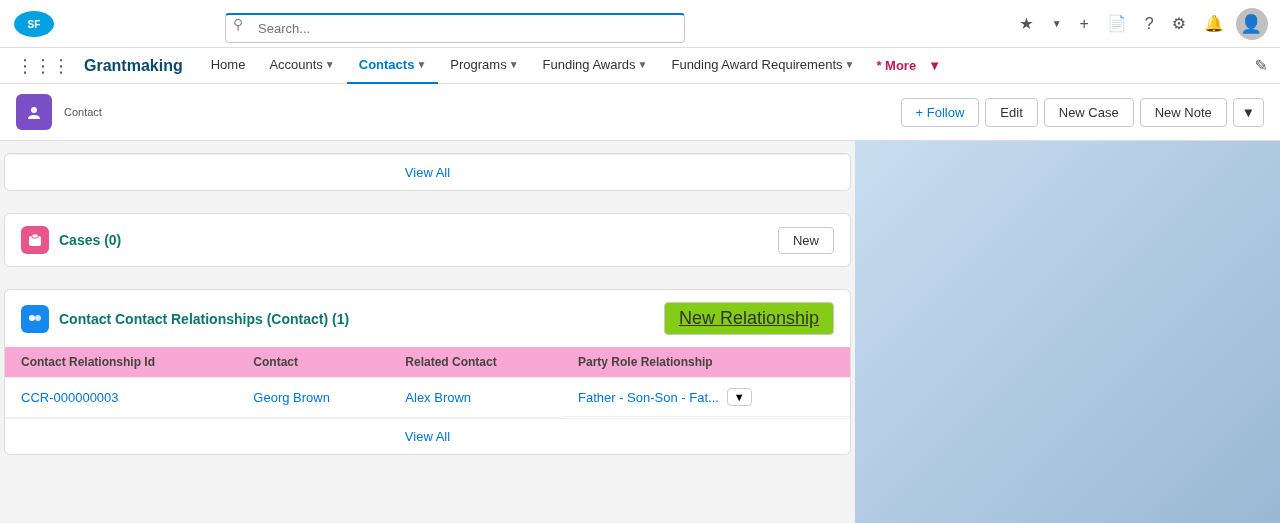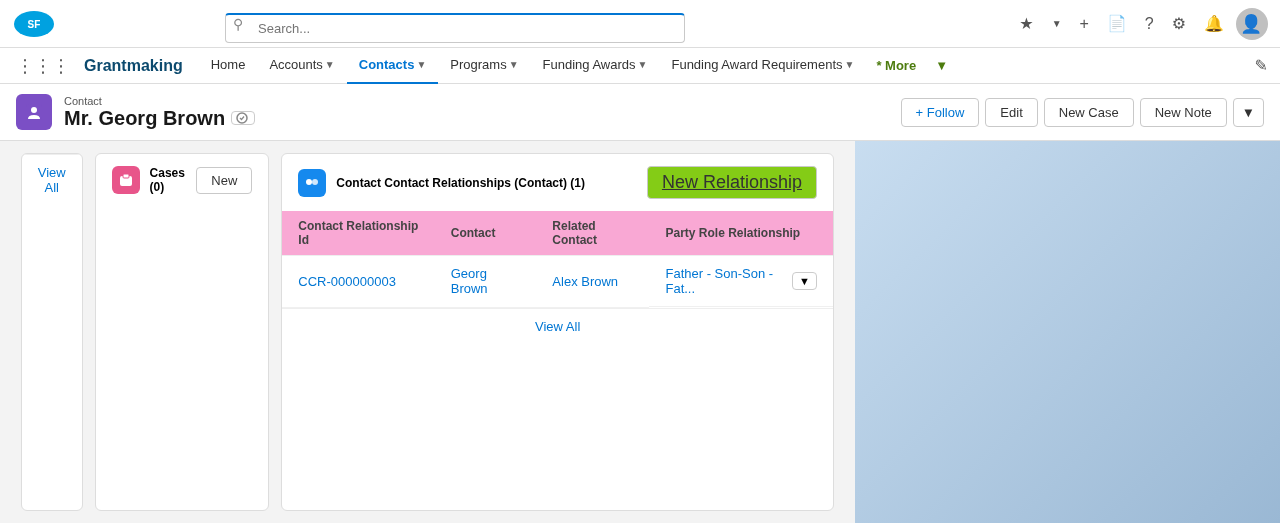--- a/index.html
+++ b/index.html
@@ -101,24 +101,24 @@
       border-bottom: 2px solid transparent;
       gap: 2px;
     }
     .nav-item.active {
       color: #0176d3;
       border-bottom: 2px solid #0176d3;
       font-weight: 600;
     }
     .nav-item .chevron { font-size: 10px; color: #666; }
     .nav-more {
-      display: flex; align-items: center; gap: 19px;
+      display: flex; align-items: center; gap: 12px;
       padding: 0 10px;
       cursor: pointer;
-      color: #4d7c0f;
+      color: #be185d;
       font-size: 13px;
       font-weight: 600;
     }
     .nav-edit { margin-left: auto; background: none; border: none; cursor: pointer; color: #555; font-size: 16px; }
 
     
     .contact-header {
       background: #fff;
       border-bottom: 1px solid #ddd;
       padding: 10px 16px;
@@ -184,24 +184,24 @@
 
     
     .main-content {
       display: flex;
       height: calc(523px - 48px - 36px - 57px);
       overflow: hidden;
     }
     .left-panel {
       flex: 0 0 855px;
       overflow-y: auto;
-      padding: 12px 21px;
-      display: flex;
-      flex-direction: row;
-      gap: 12px;
+      padding: 12px 4px;
+      display: flex;
+      flex-direction: column;
+      gap: 22px;
     }
     .right-panel {
       flex: 1;
       background: #b8cfe8;
       background: linear-gradient(135deg, #c8ddf0 0%, #9ab8d4 100%);
     }
 
     
     .card {
       background: #fff;
@@ -227,23 +227,23 @@
       width: 28px; height: 28px;
       border-radius: 6px;
       display: flex; align-items: center; justify-content: center;
       color: #fff;
       font-size: 14px;
       flex-shrink: 0;
     }
     .card-header-icon.pink { background: #e8558a; }
     .card-header-icon.blue { background: #1589ee; }
     .card-title {
-      font-size: 12px;
+      font-size: 14px;
       font-weight: 700;
-      color: #000000;
+      color: #0f766e;
       flex: 1;
     }
     .btn-new {
       border: 1px solid #c9c9c9;
       border-radius: 4px;
       background: #fff;
       padding: 5px 14px;
       font-size: 13px;
       cursor: pointer;
       color: #333;
@@ -356,29 +356,20 @@
 <div class="contact-header">
   <div class="contact-icon">
     <svg width="20" height="20" viewBox="0 0 20 20">
       <rect x="2" y="2" width="16" height="16" rx="3" fill="#7b4fc5"></rect>
       <circle cx="10" cy="8" r="3" fill="white"></circle>
       <path d="M4 17 Q4 13 10 13 Q16 13 16 17" fill="white"></path>
     </svg>
   </div>
   <div class="contact-info">
     <div class="contact-type">Contact</div>
-    <div class="contact-name">
-      <span>Mr. Georg Brown</span>
-      <span class="contact-name-badge">
-        <svg width="12" height="12" viewBox="0 0 12 12" style="margin-right:2px;">
-            <circle cx="6" cy="6" r="5" fill="none" stroke="#888" stroke-width="1.5"></circle>
-            <path d="M4 6 L5.5 7.5 L8 4.5" stroke="#888" stroke-width="1.2" fill="none"></path>
-          </svg>
-      </span>
-    </div>
   </div>
   <div class="contact-actions">
     <button class="btn btn-follow">+ Follow</button>
     <button class="btn">Edit</button>
     <button class="btn">New Case</button>
     <button class="btn">New Note</button>
     <button class="btn-dropdown">▼</button>
   </div>
 </div>
 

